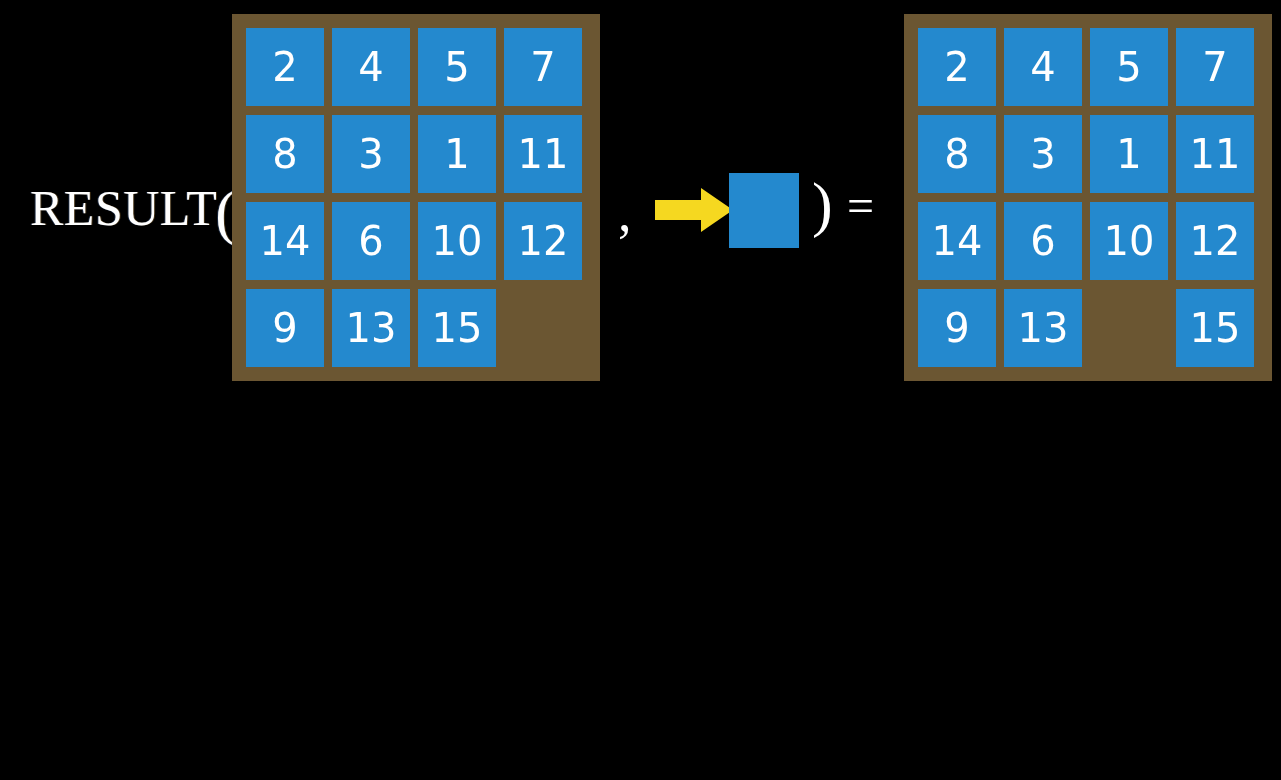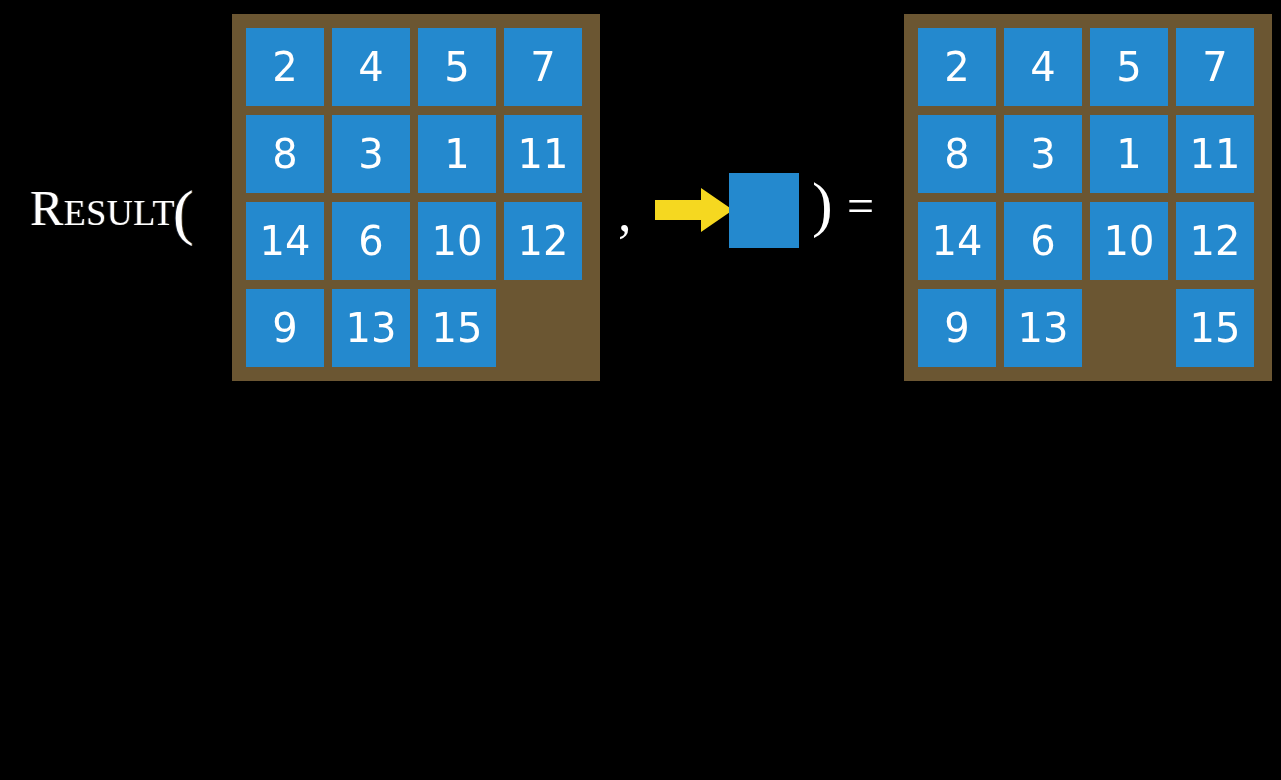--- a/index.html
+++ b/index.html
@@ -32,21 +32,21 @@
     white-space: nowrap;
     font-family: "Liberation Serif", "DejaVu Serif", serif;
     line-height: 1;
     text-shadow: 1px 0 0 rgba(120,90,40,0.55), -1px 0 0 rgba(60,90,140,0.45);
   }
   .result-label .big {
     font-size: 50px;
     letter-spacing: 0.5px;
   }
   .result-label .small {
-    font-size: 36px;
+    font-size: 50px;
     letter-spacing: 0.5px;
   }
   .result-label .paren {
     font-size: 62px;
     position: relative;
     top: 8px;
     left: -2px;
   }
   #result-label-1 { left: 30px; top: 173px; }
 

